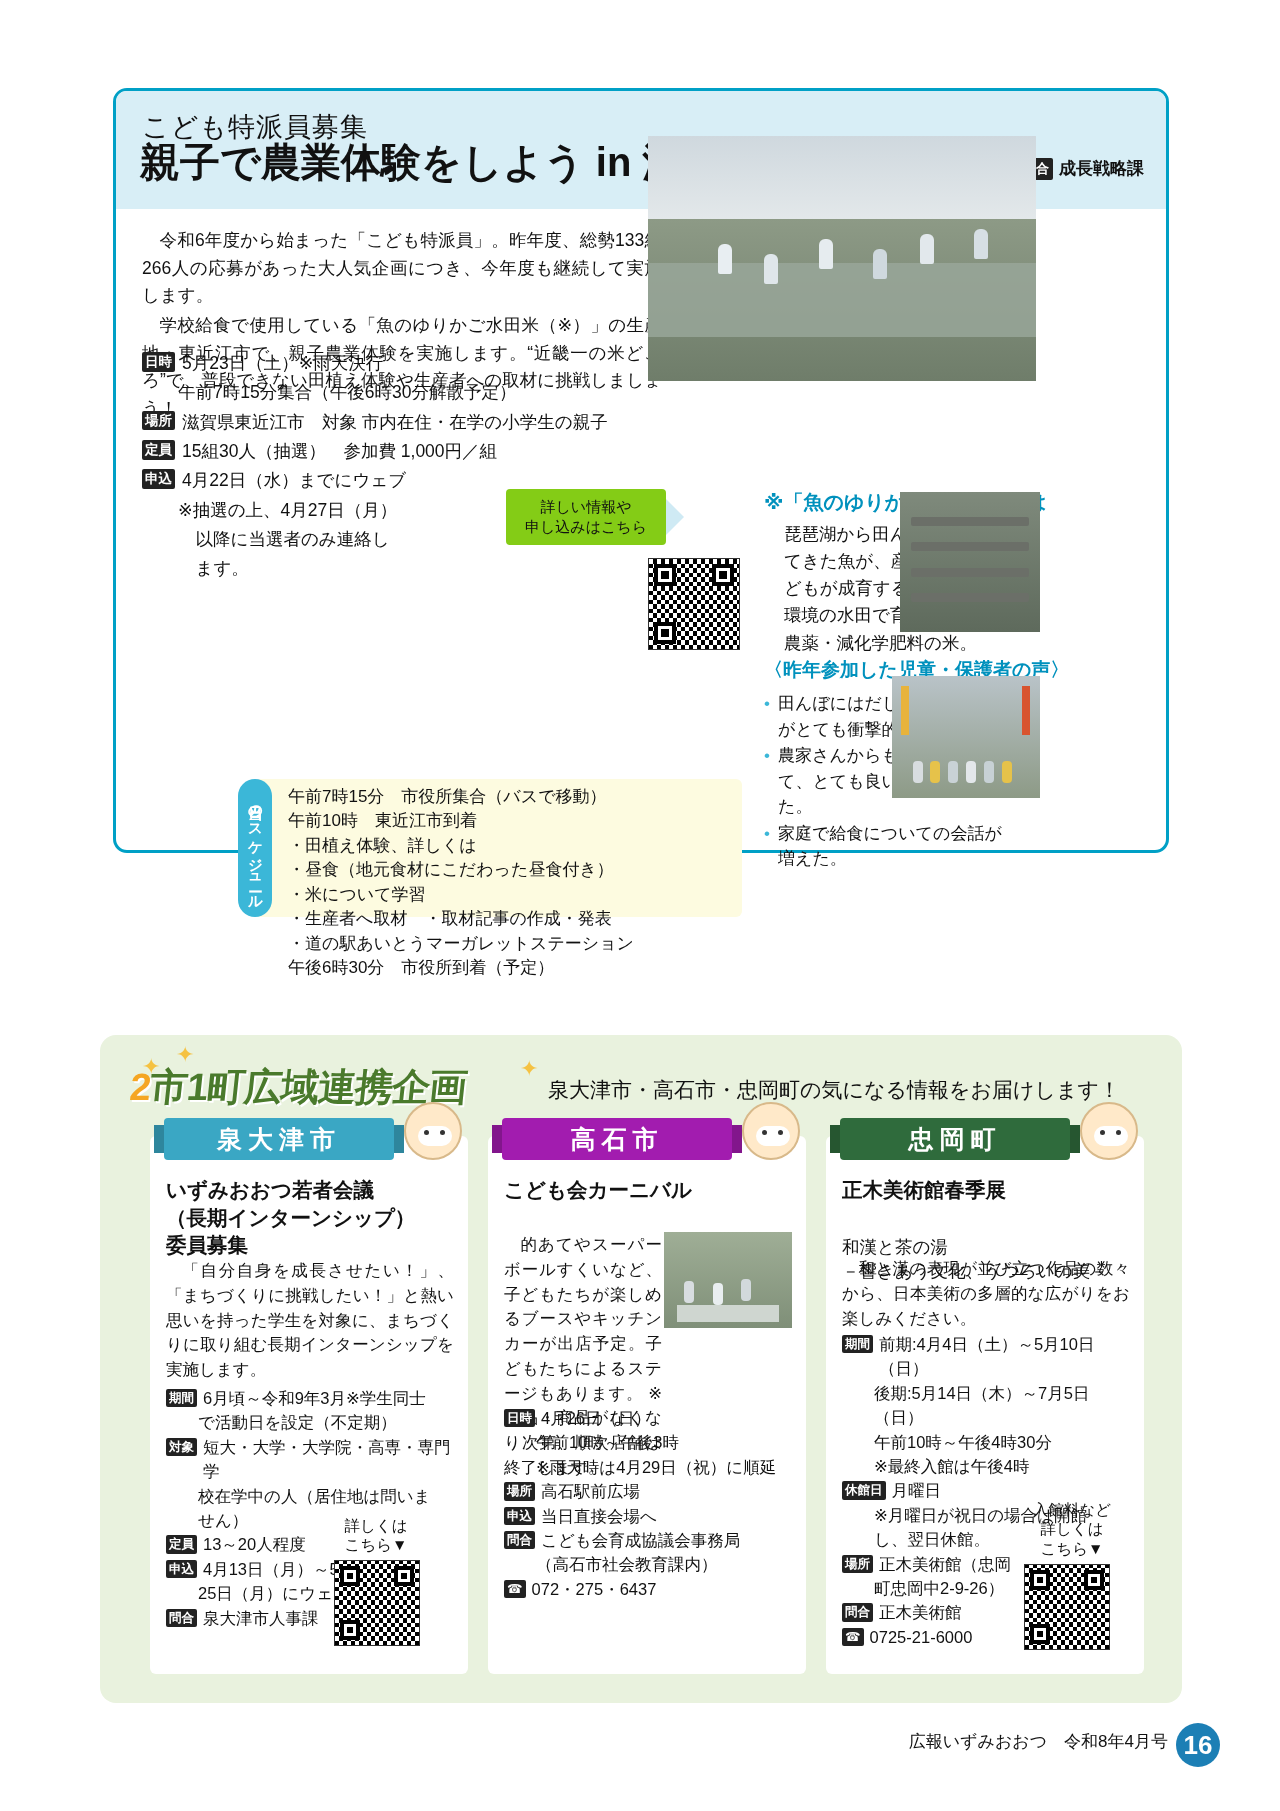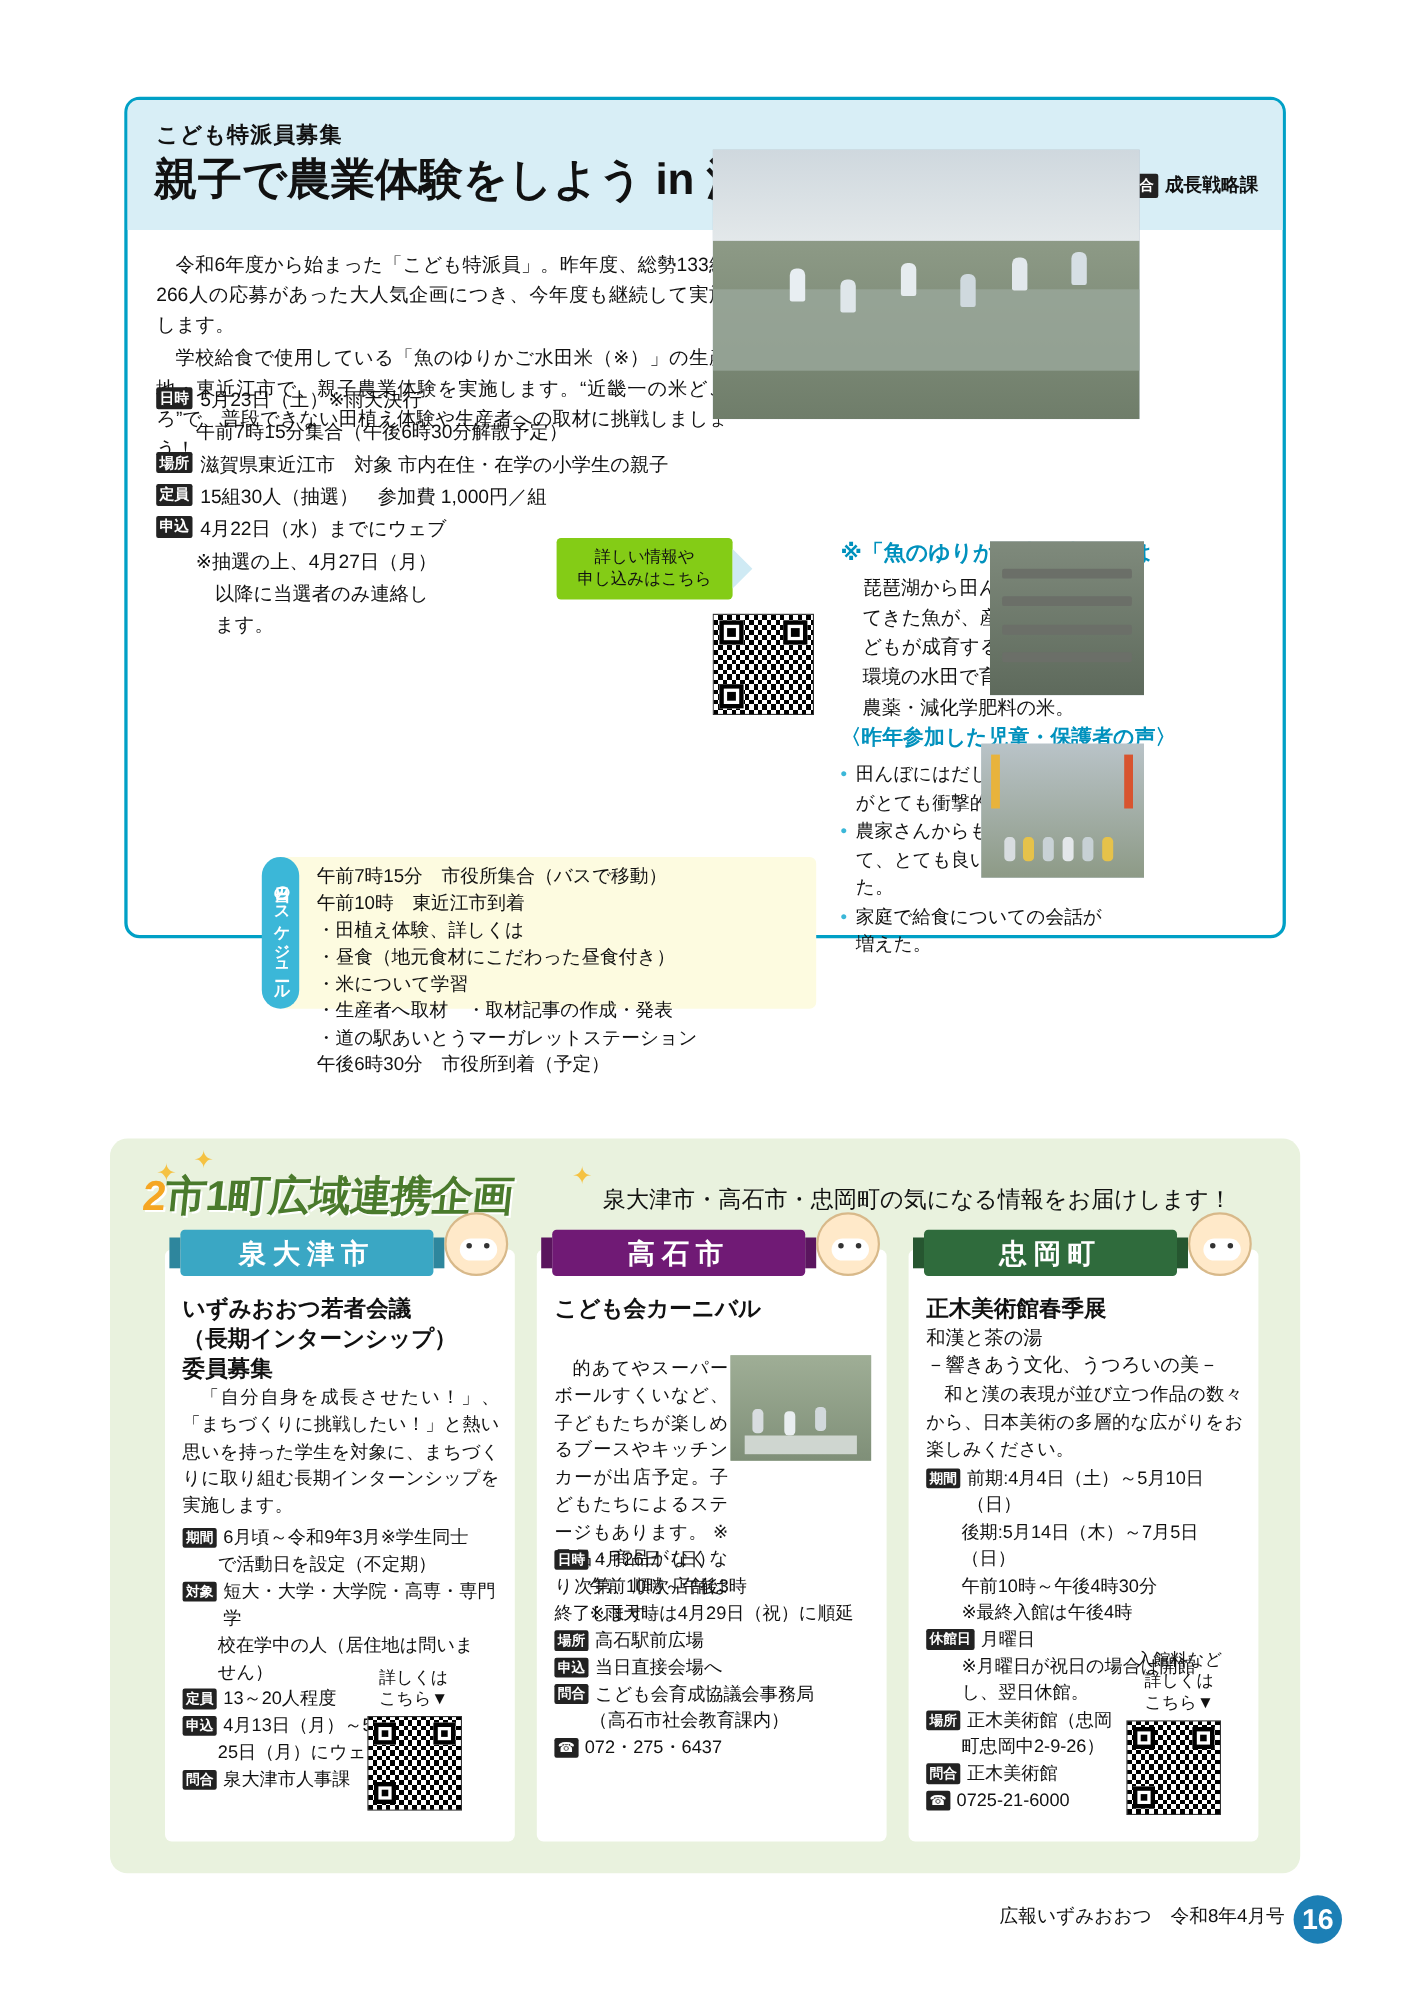--- a/index.html
+++ b/index.html
@@ -18,21 +18,21 @@
   .top-box {
     position:absolute; left:113px; top:88px; width:1056px; height:765px;
     border:3px solid #00a0c6; border-radius:14px; background:#fff;
   }
   .top-head {
     position:absolute; left:0; top:0; width:100%; height:118px;
     background:#d8eef6; border-radius:10px 10px 0 0;
   }
   .kicker {
     position:absolute; left:26px; top:18px;
-    font-size:20px; font-weight:bold; letter-spacing:1px; color:#111;
+    font-size:27px; font-weight:normal; letter-spacing:1px; color:#111;
   }
   .headline {
     position:absolute; left:24px; top:44px;
     font-size:40px; font-weight:bold; letter-spacing:0px; color:#111;
   }
   .contact-tag {
     position:absolute; right:22px; top:66px;
     display:flex; align-items:center; gap:6px;
     font-size:17px; font-weight:bold;
   }
@@ -139,37 +139,37 @@
   .card.c1 { left:150px; }
   .card.c2 { left:488px; }
   .card.c3 { left:826px; }
 
   .ribbon {
     position:absolute; left:14px; top:-18px; width:230px; height:42px;
     border-radius:4px; color:#fff; font-size:25px; font-weight:bold;
     display:flex; align-items:center; justify-content:center; letter-spacing:6px;
   }
   .r1 { background:#3aa7c4; }
-  .r2 { background:#701a75; }
+  .r2 { background:#a21caf; }
   .r3 { background:#2f6b3c; }
   .ribbon:before, .ribbon:after{
     content:""; position:absolute; top:7px; width:10px; height:28px; background:inherit; filter:brightness(.8);
   }
   .ribbon:before{ left:-10px; } .ribbon:after{ right:-10px; }
 
   .mascot {
     position:absolute; right:6px; top:-34px; width:58px; height:58px; border-radius:50%;
     background:#ffe9c9; border:2px solid #d8b98a;
   }
   .mascot .face { position:absolute; left:12px; top:22px; width:34px; height:20px; border-radius:12px; background:#fff; }
   .mascot .eye { position:absolute; top:26px; width:5px; height:5px; border-radius:50%; background:#333; }
   .mascot .eye.l{ left:18px; } .mascot .eye.r{ left:34px; }
 
   .card-h { position:absolute; left:16px; top:40px; width:290px; font-size:20.5px; font-weight:bold; line-height:1.35; }
-  .card-sub { position:absolute; left:16px; width:290px; font-size:17.5px; line-height:1.4; }
+  .card-sub { position:absolute; left:16px; width:290px; font-size:17.5px; line-height:1.4;margin-top:31px; }
   .card-body { position:absolute; left:16px; width:288px; font-size:16.5px; line-height:1.5; text-align:justify; }
   .card-body p { margin:0 0 2px 0; text-indent:1em; }
   .facts-sm { position:absolute; left:16px; width:292px; font-size:16.5px; line-height:1.48; }
   .facts-sm .fact-row { margin-bottom:0px; gap:6px; }
   .facts-sm .lbl { font-size:12.5px; padding:2px 3px; }
   .indent-sm { padding-left:32px; }
 
   .photo-c2 { position:absolute; left:176px; top:96px; width:128px; height:96px; background:#9fb09a; }
 
   .qrlink { position:absolute; font-size:15.5px; line-height:1.25; text-align:center; color:#111; }

